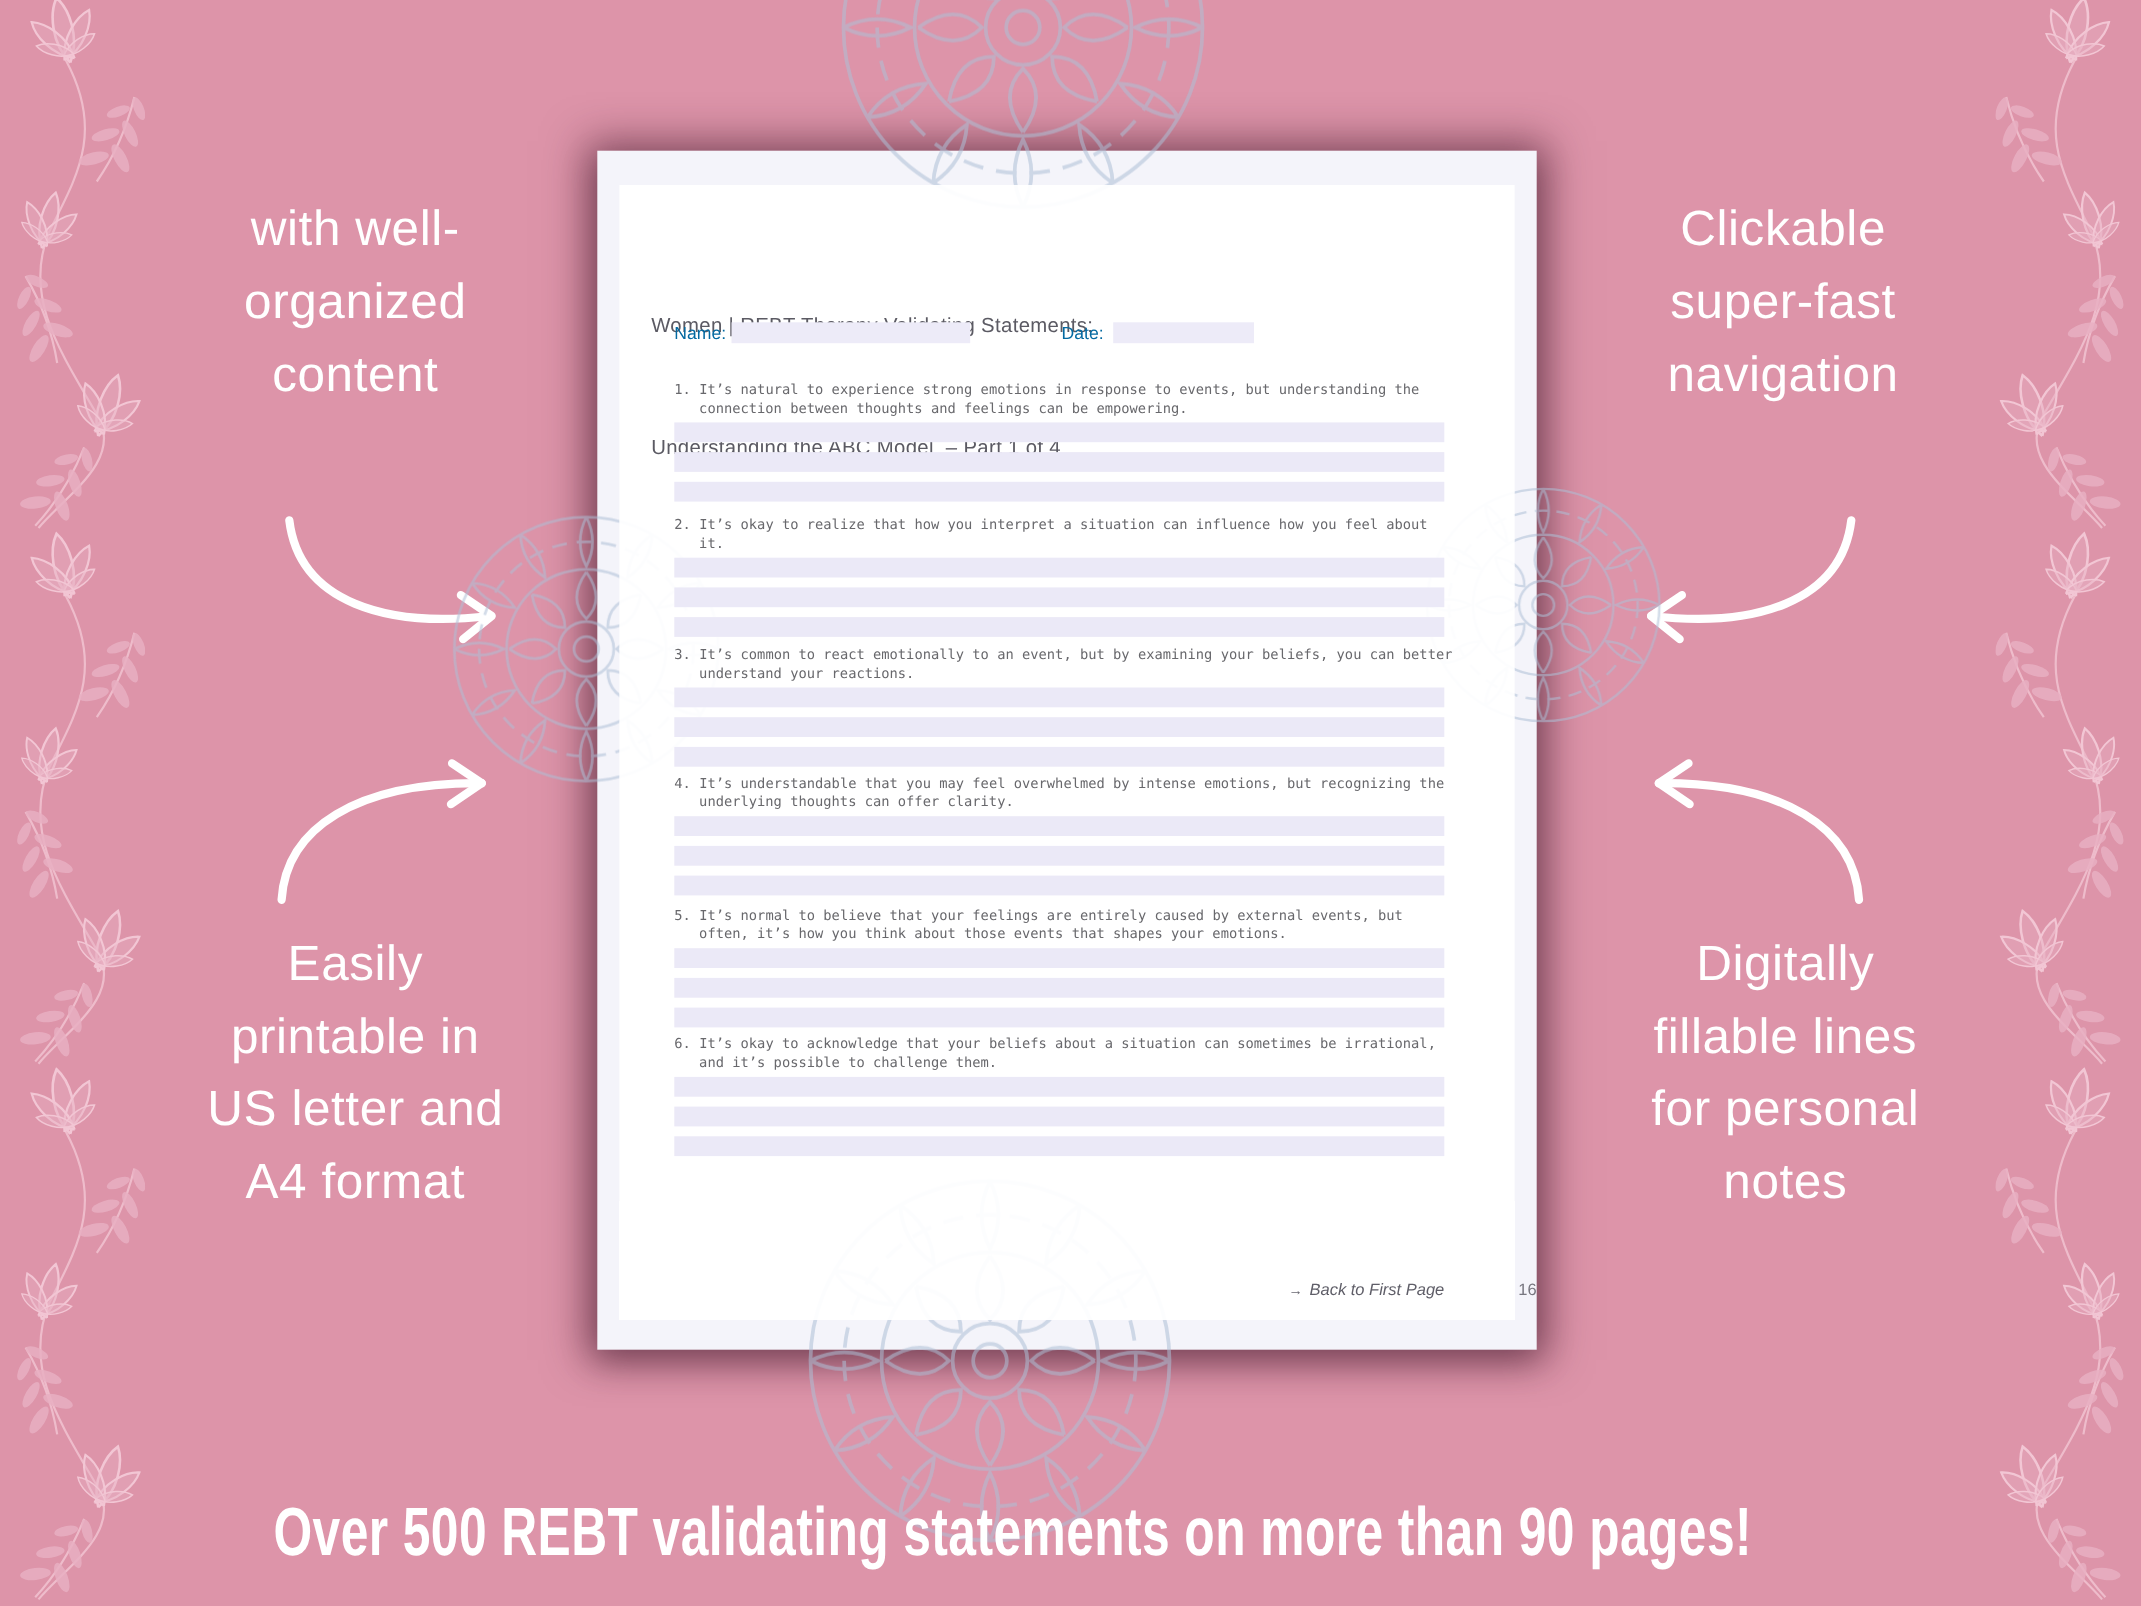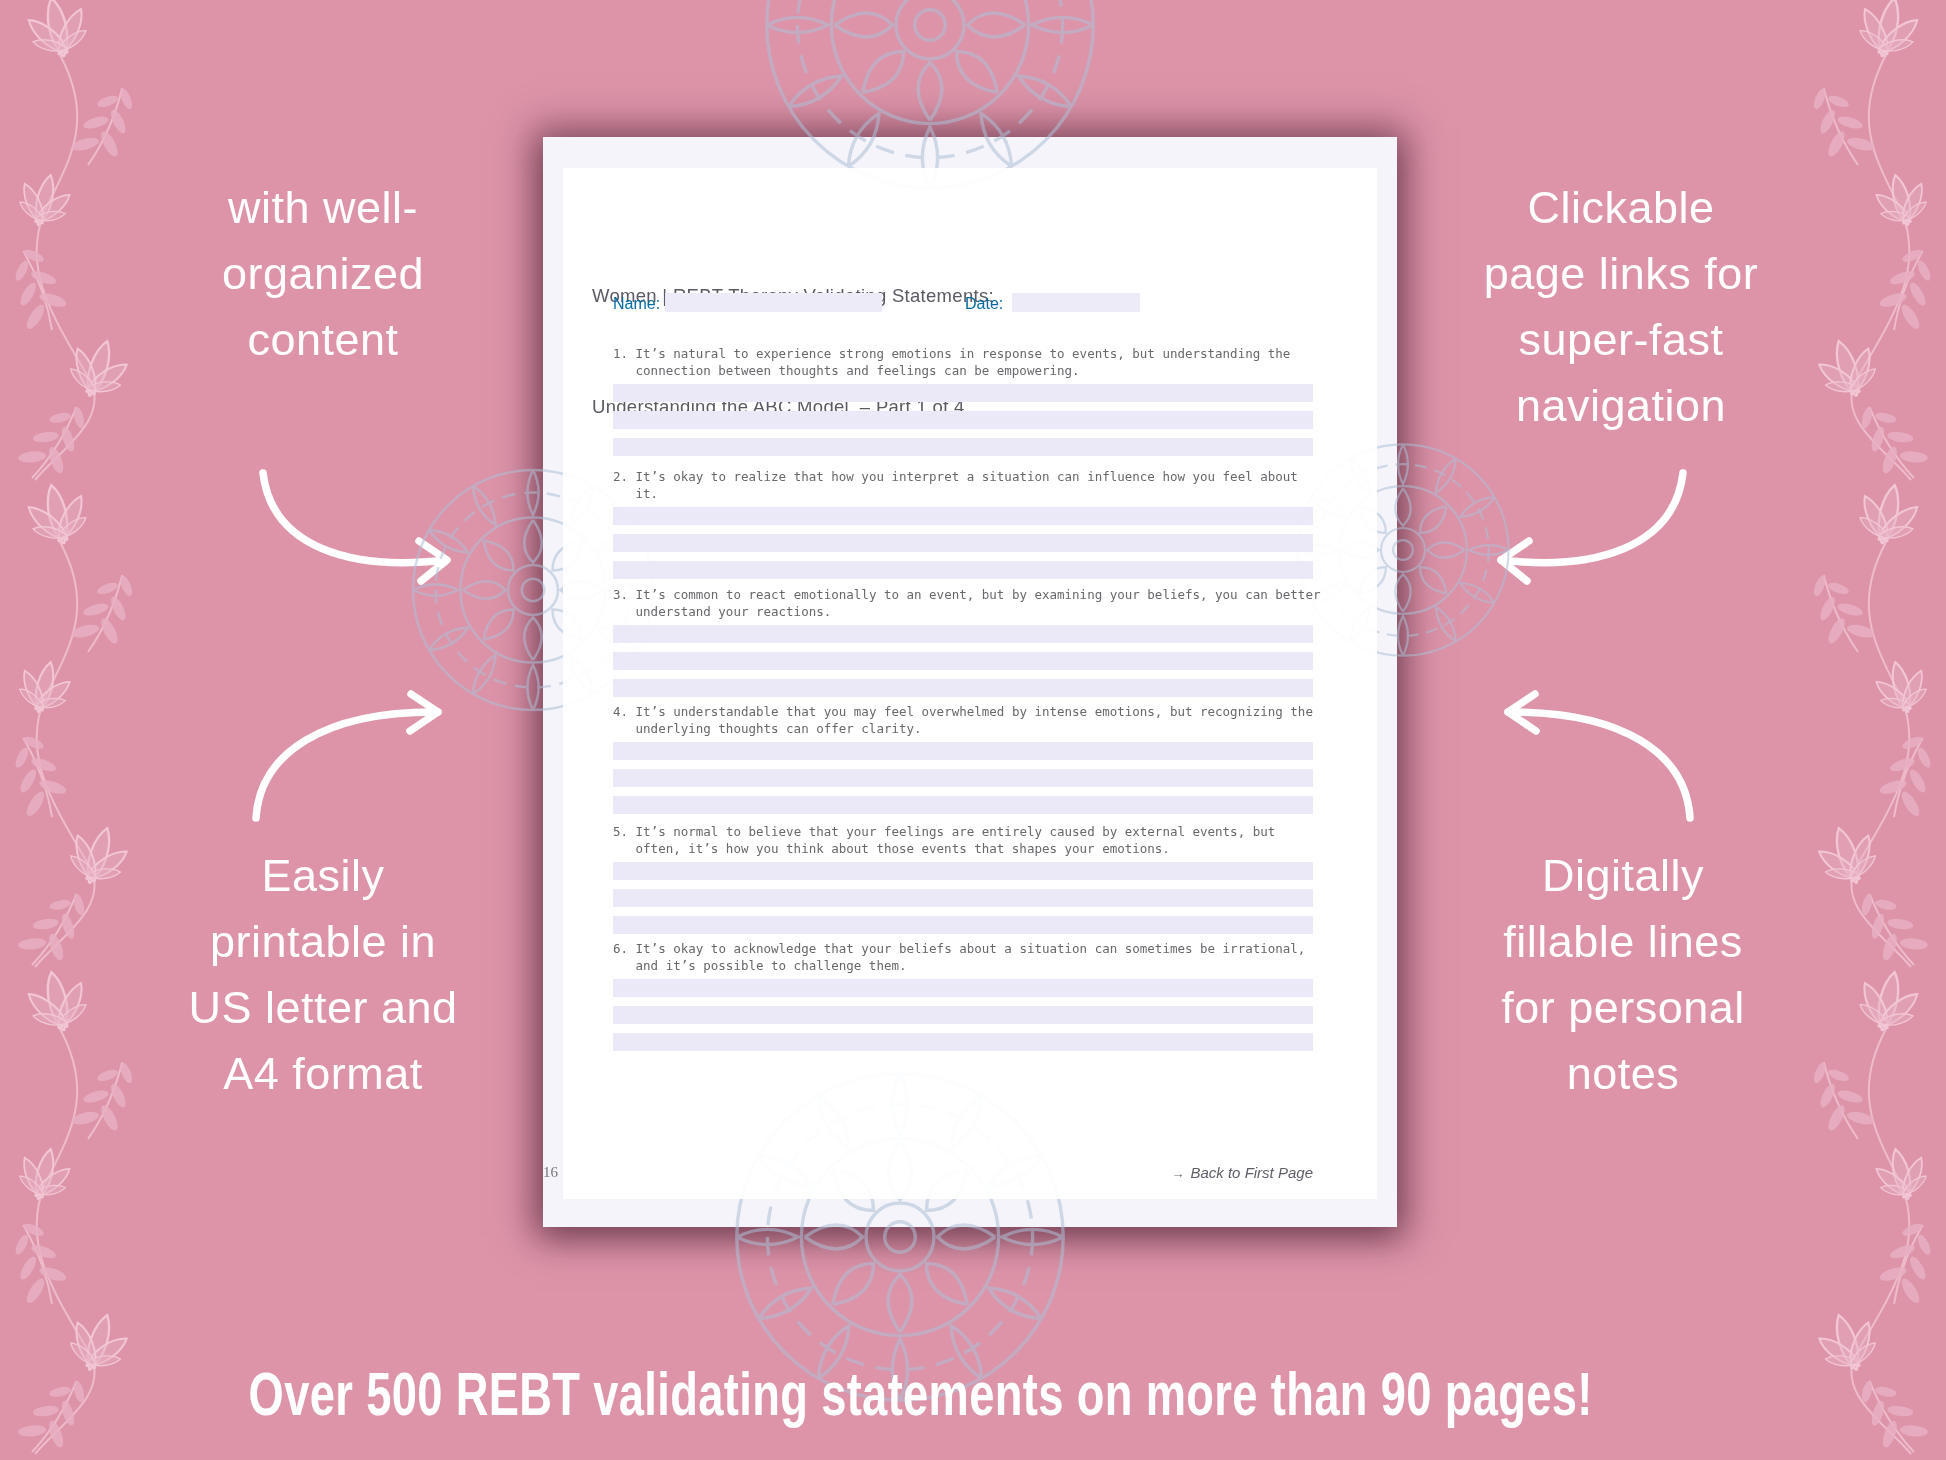--- a/index.html
+++ b/index.html
@@ -46,22 +46,22 @@
     position:absolute;top:156px;height:19px;background:#edebf8;
   }
   .stmt{
     position:absolute;left:70px;width:711px;
     font-family:"DejaVu Sans Mono",monospace;
     font-size:12.5px;line-height:16.5px;color:#68686c;
   }
   .stmt-text{padding-left:3ch;text-indent:-3ch;min-height:38px;}
   .fill-line{width:700px;height:18px;background:#ebe9f7;margin-bottom:9px;}
   .pgnum{
-    position:absolute;left:0;top:1027px;width:854px;text-align:left;
-    font-size:15px;color:#77767f;font-family:Liberation Serif, serif;
+    position:absolute;left:0;top:1027px;width:854px;text-align:right;
+    font-size:15px;color:#77767f;
   }
   .backlink{
     position:absolute;top:1027px;right:84px;
     font-size:15px;color:#5f5e68;cursor:pointer;font-style:italic;
   }
   .backlink .arr{font-size:13px;margin-right:6px;color:#6a6972;}
   
   .banner{
     position:absolute;left:0;top:1358px;width:1946px;text-align:left;
   }
@@ -155,21 +155,20 @@
   <div>content</div>
 </div>
 <div class="note bl">
   <div>Easily</div>
   <div>printable in</div>
   <div>US letter and</div>
   <div>A4 format</div>
 </div>
 <div class="note tr">
   <div>Clickable</div>
-  <div>page links for</div>
   <div>super-fast</div>
   <div>navigation</div>
 </div>
 <div class="note br">
   <div>Digitally</div>
   <div>fillable lines</div>
   <div>for personal</div>
   <div>notes</div>
 </div>
 

